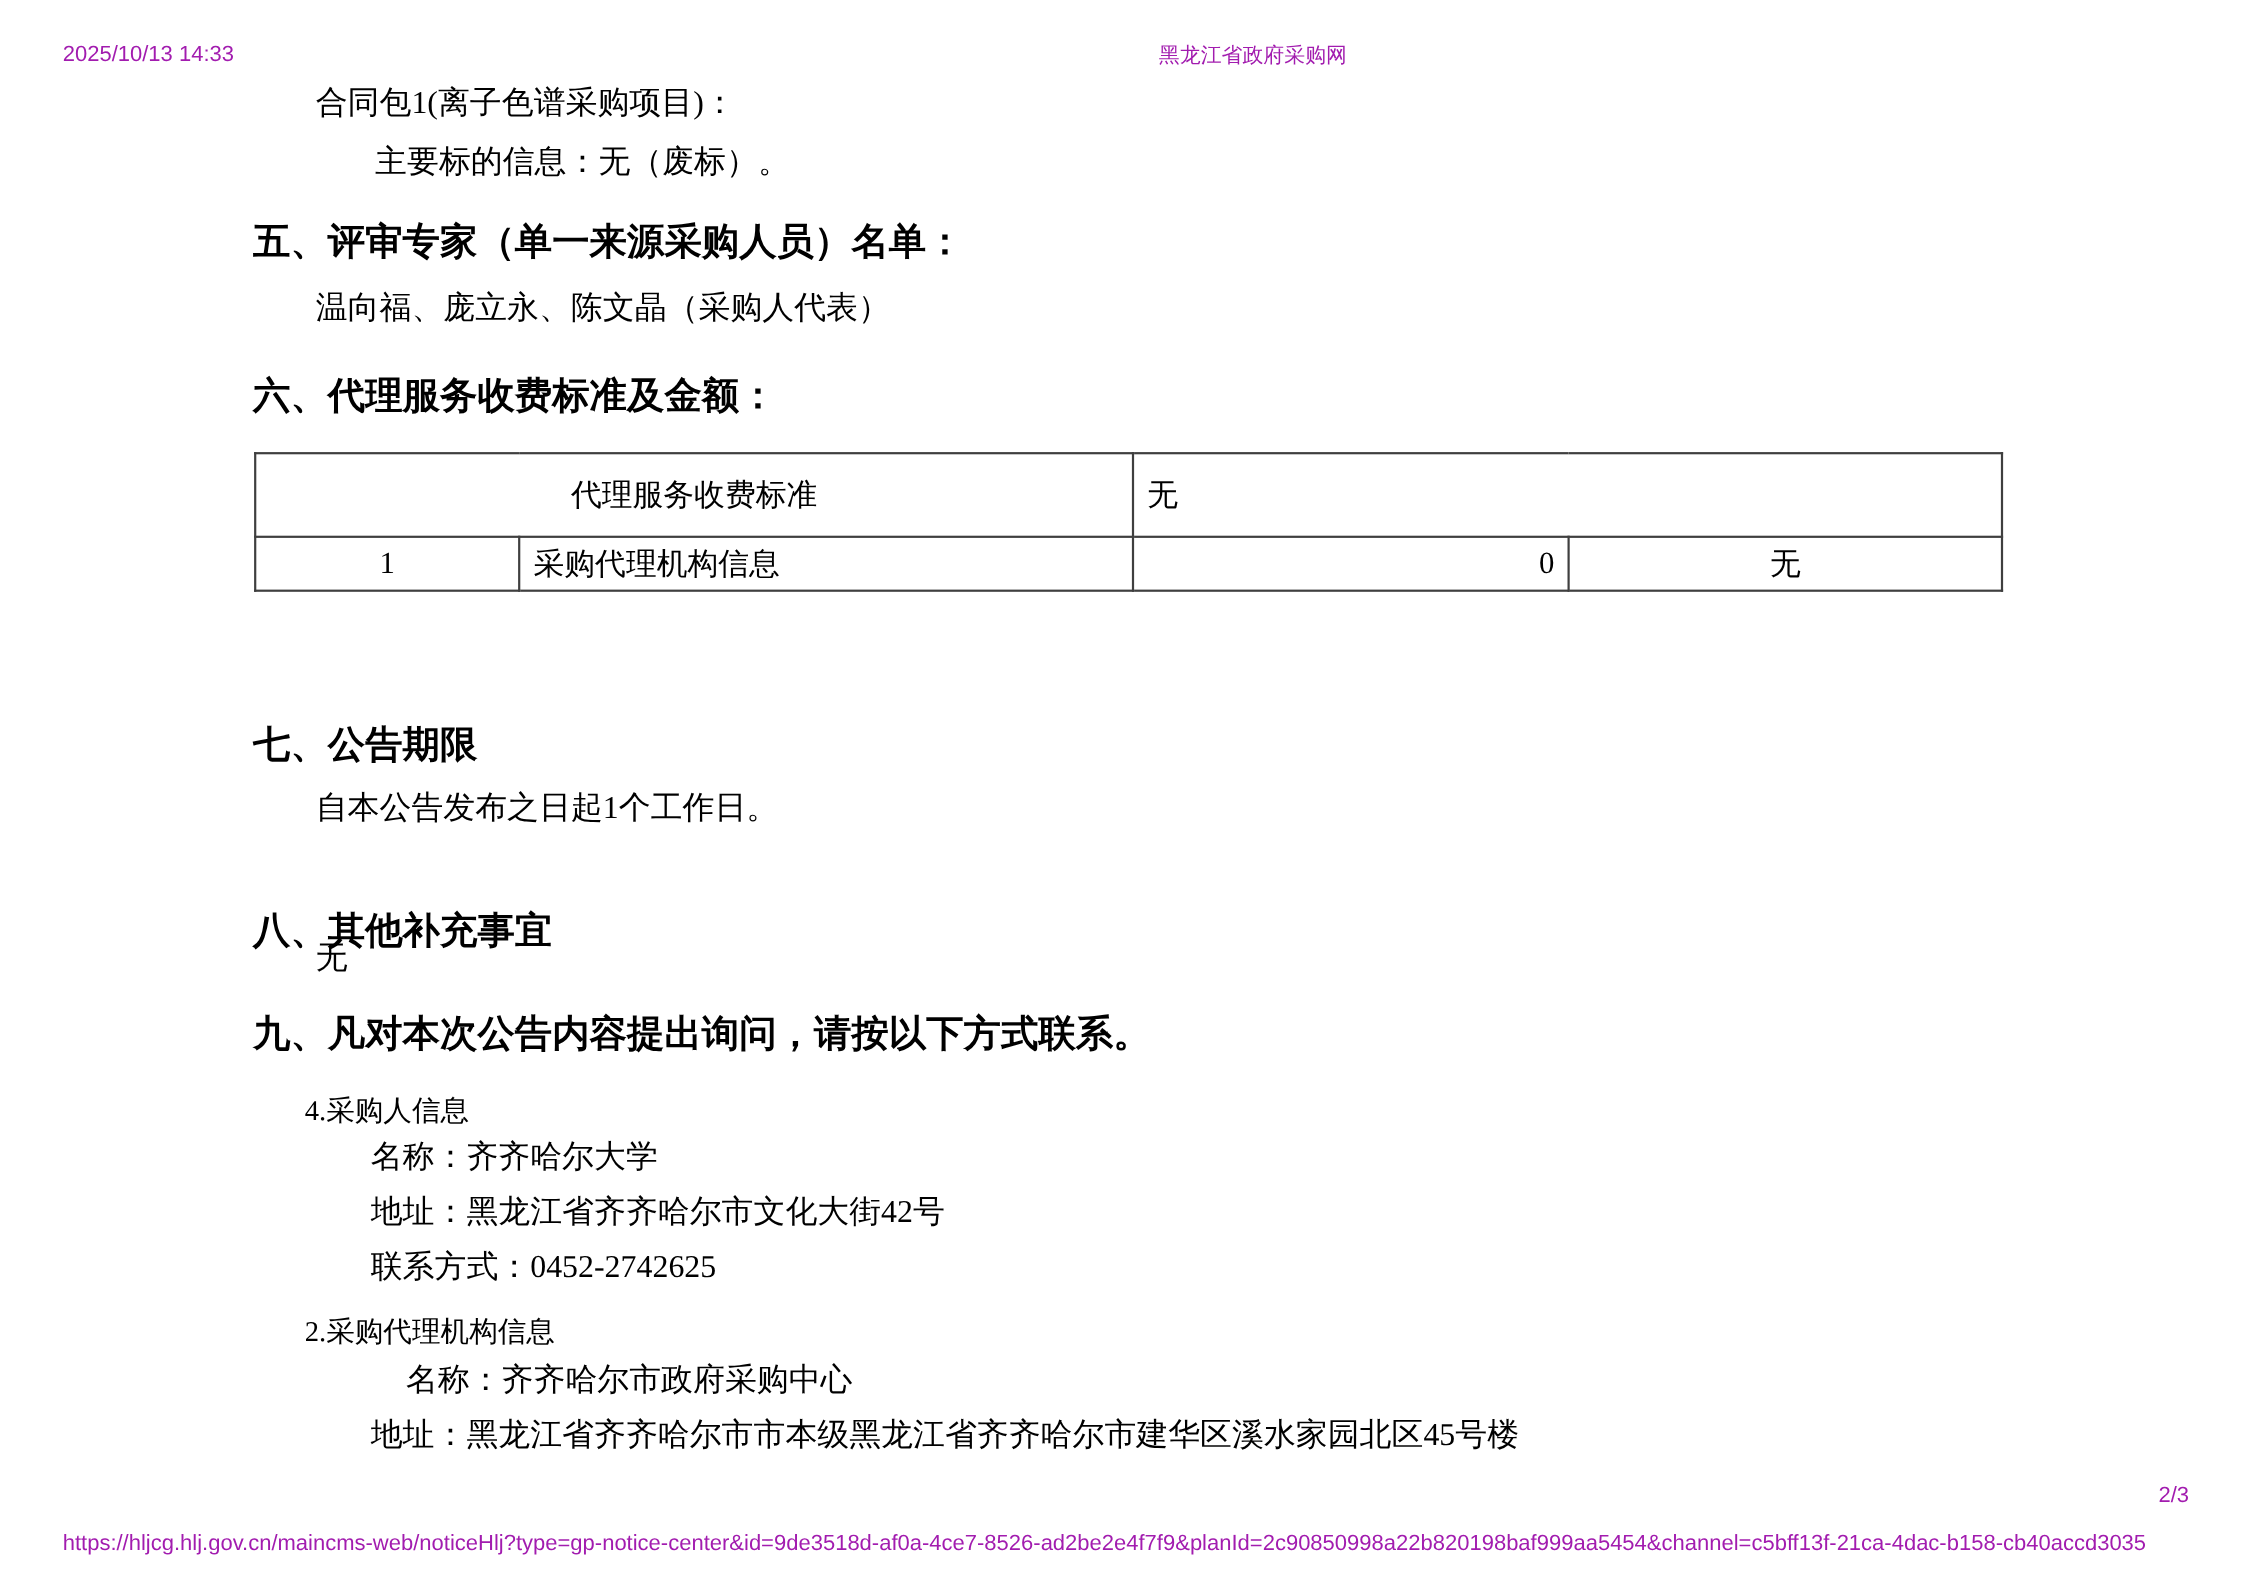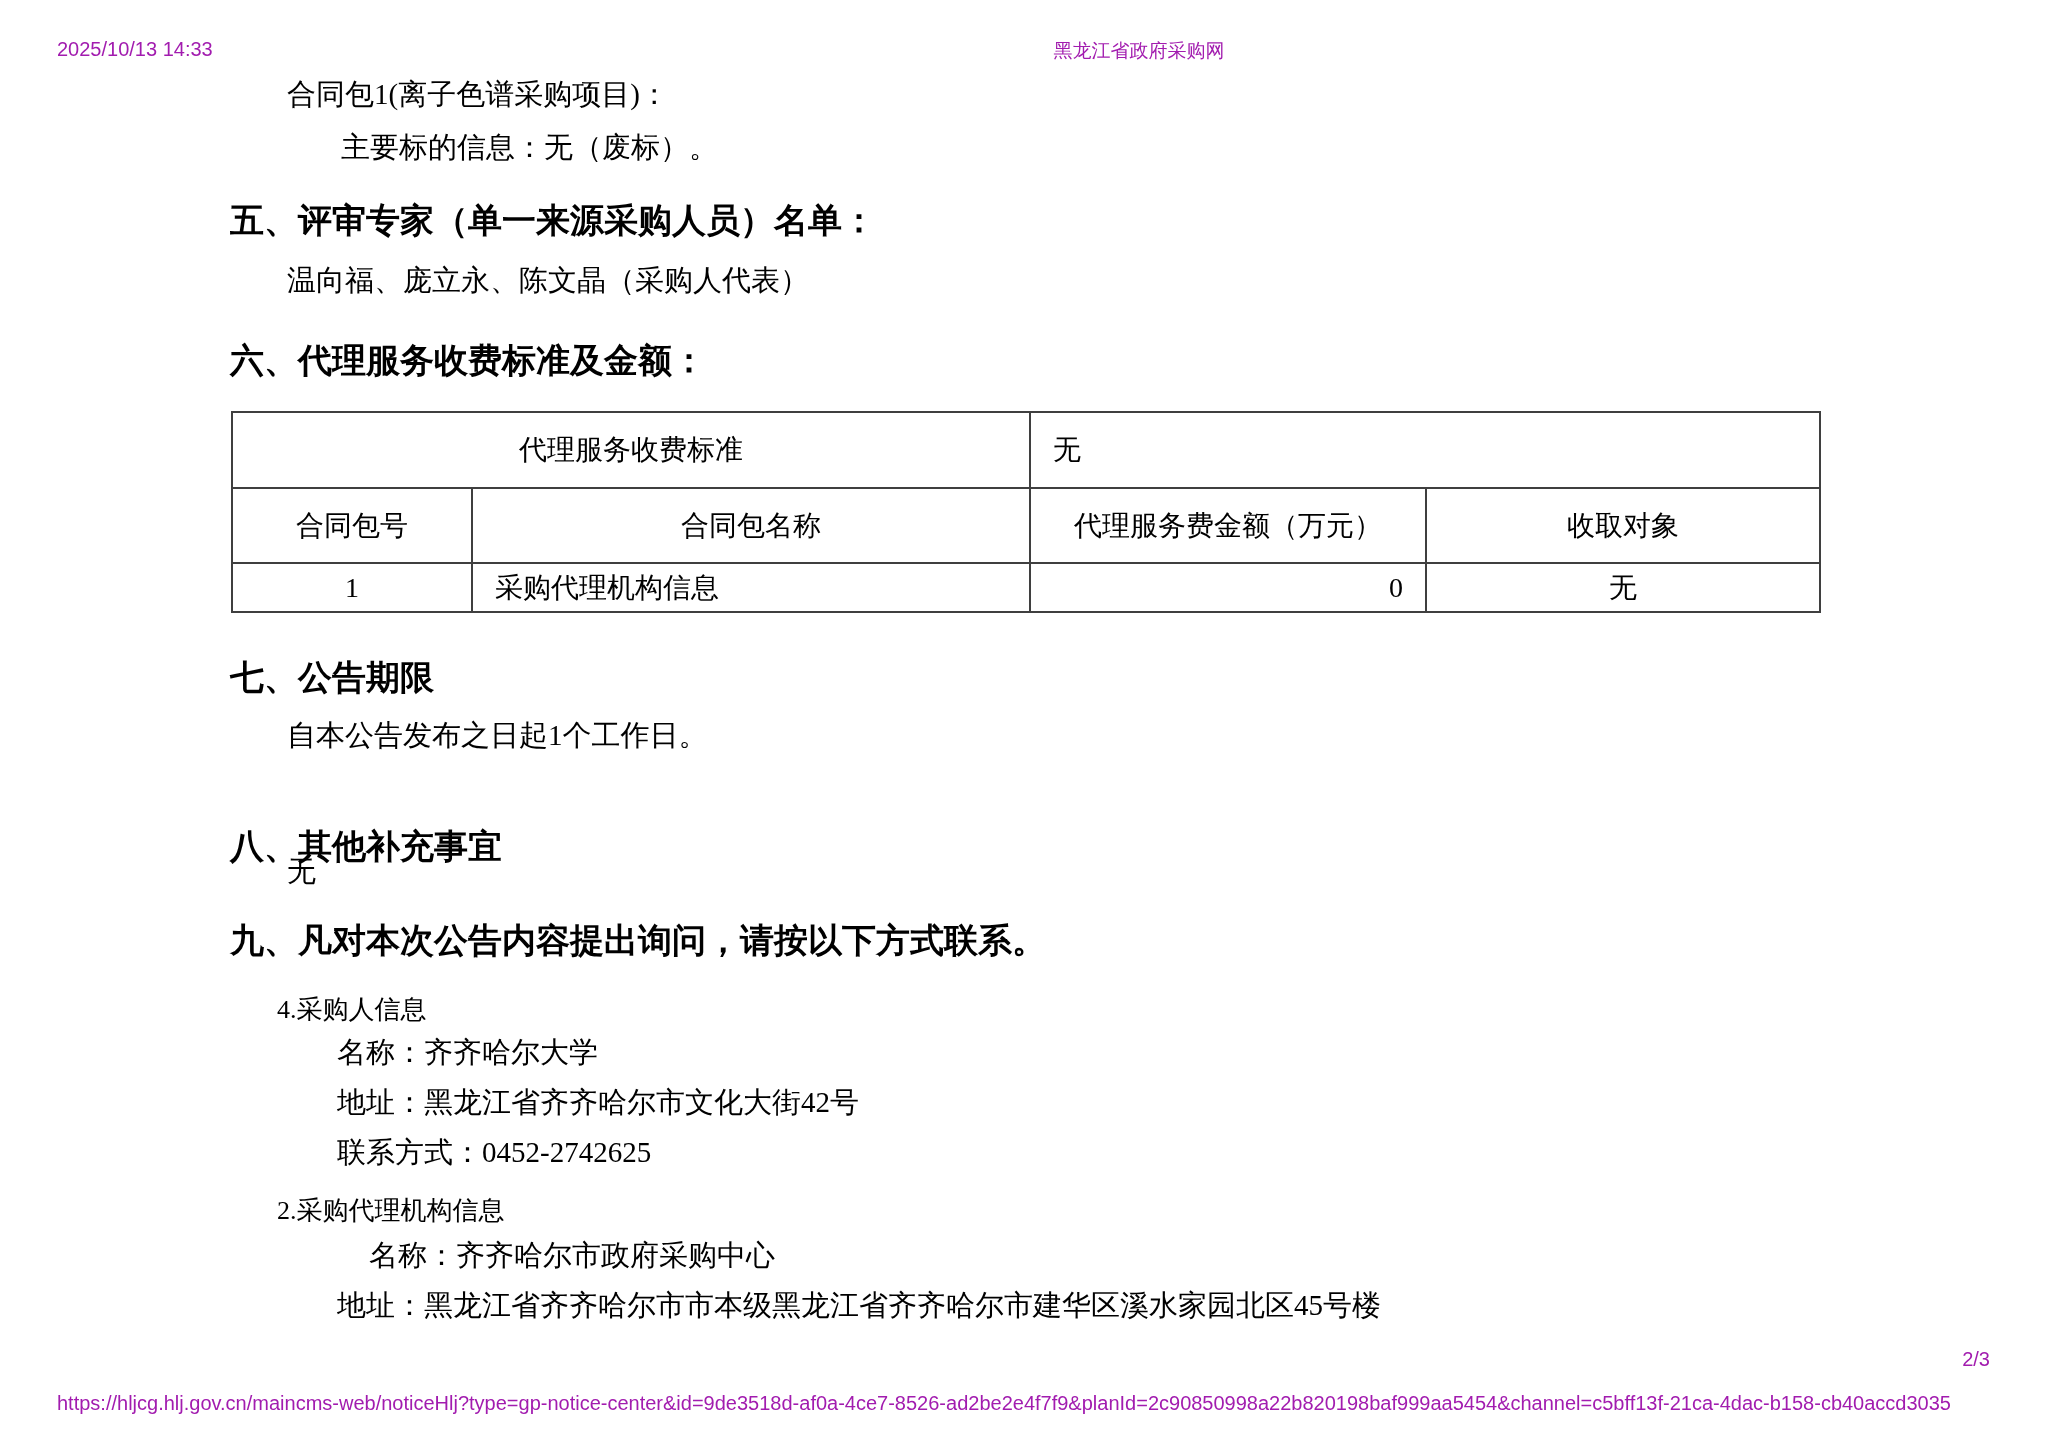--- a/index.html
+++ b/index.html
@@ -13,21 +13,21 @@
   .body-text{font-size:29px;}
   .heading{font-size:34px;font-weight:bold;}
   .idx-line{font-size:26px;}
   
   table.fee{
     position:absolute;left:231px;top:411px;width:1588px;
     border-collapse:collapse;table-layout:fixed;
     font-size:28px;color:#000;
   }
   table.fee td{
-    border:2px solid #3f3f3f;padding:0 22px;vertical-align:middle;
+    border:2px solid #3f3f3f;padding:0 12px;vertical-align:middle;
     overflow:hidden;
   }
   .c-center{text-align:center;}
   .c-left{text-align:left;}
   .c-right{text-align:right;}
   .row-h1{height:74px;}
   .row-h2{height:73px;}
   .row-h3{height:47px;}
   .title-wrap{left:230px;right:0;text-align:center;top:40px;font-size:19px;}
 </style>
@@ -51,26 +51,20 @@
       <col style="width:558px">
     <col style="width:396px">
       <col style="width:394px">
   </colgroup>
   <tbody>
       <tr>
     <td colspan="2" class="c-center row-h1">代理服务收费标准</td>
     <td colspan="2" class="c-left row-h1">无</td>
   </tr>
   <tr>
-    <td class="c-center row-h2">合同包号</td>
-    <td class="c-center row-h2">合同包名称</td>
-    <td class="c-center row-h2">代理服务费金额（万元）</td>
-    <td class="c-center row-h2">收取对象</td>
-  </tr>
-  <tr>
     <td class="c-center row-h3">1</td>
     <td class="c-left row-h3">采购代理机构信息</td>
     <td class="c-right row-h3">0</td>
     <td class="c-center row-h3">无</td>
   </tr>
 </tbody>
   </table>
 
 <div class="abs heading" style="left:230px;top:658px;">七、公告期限</div>
 <div class="abs body-text" style="left:287px;top:719px;">自本公告发布之日起1个工作日。</div>

